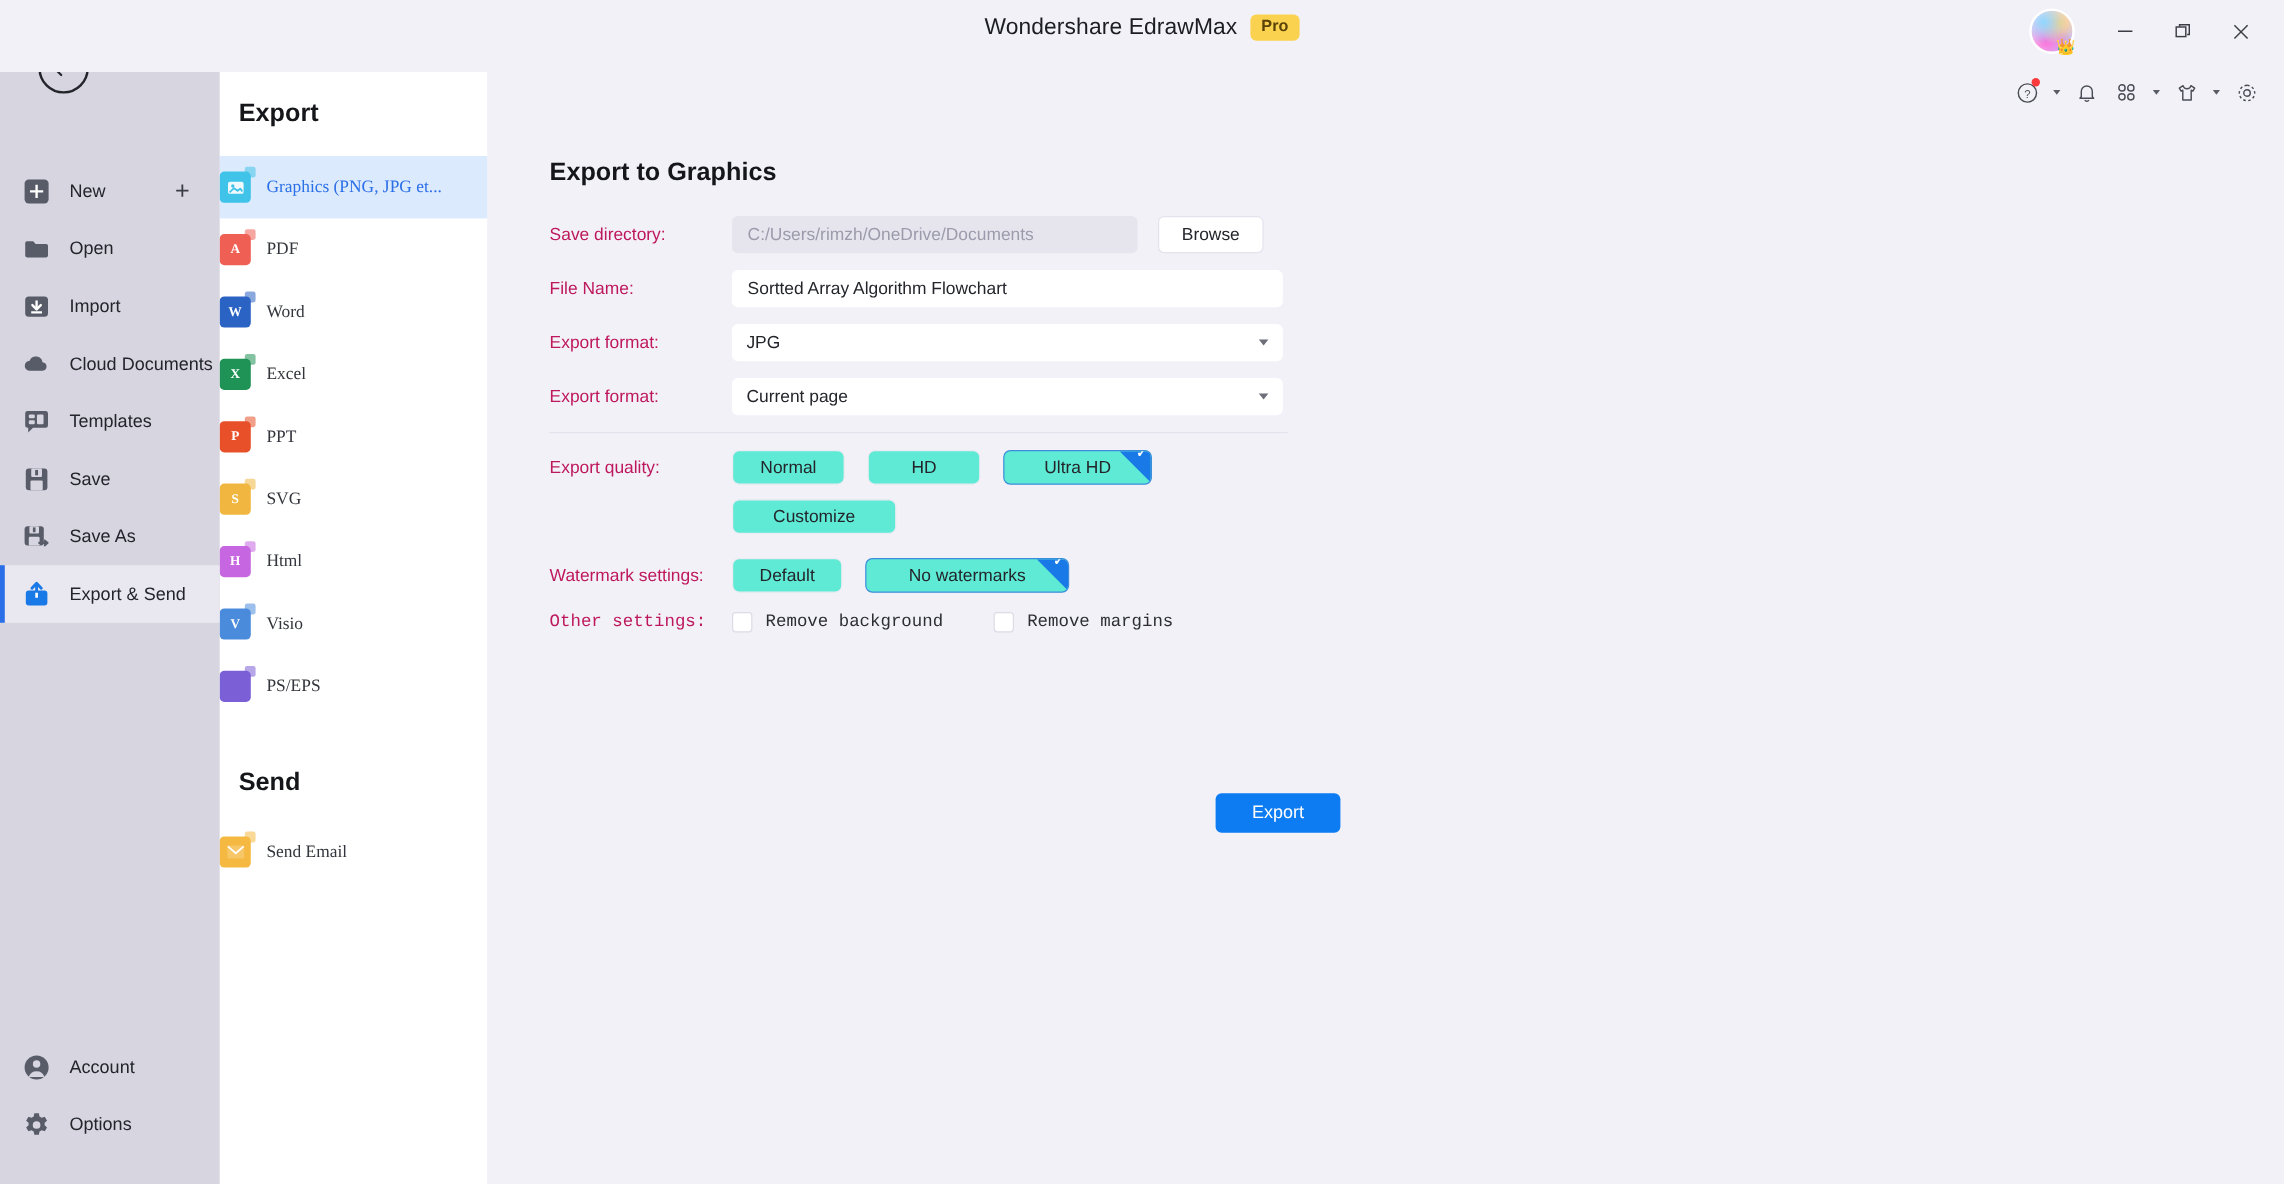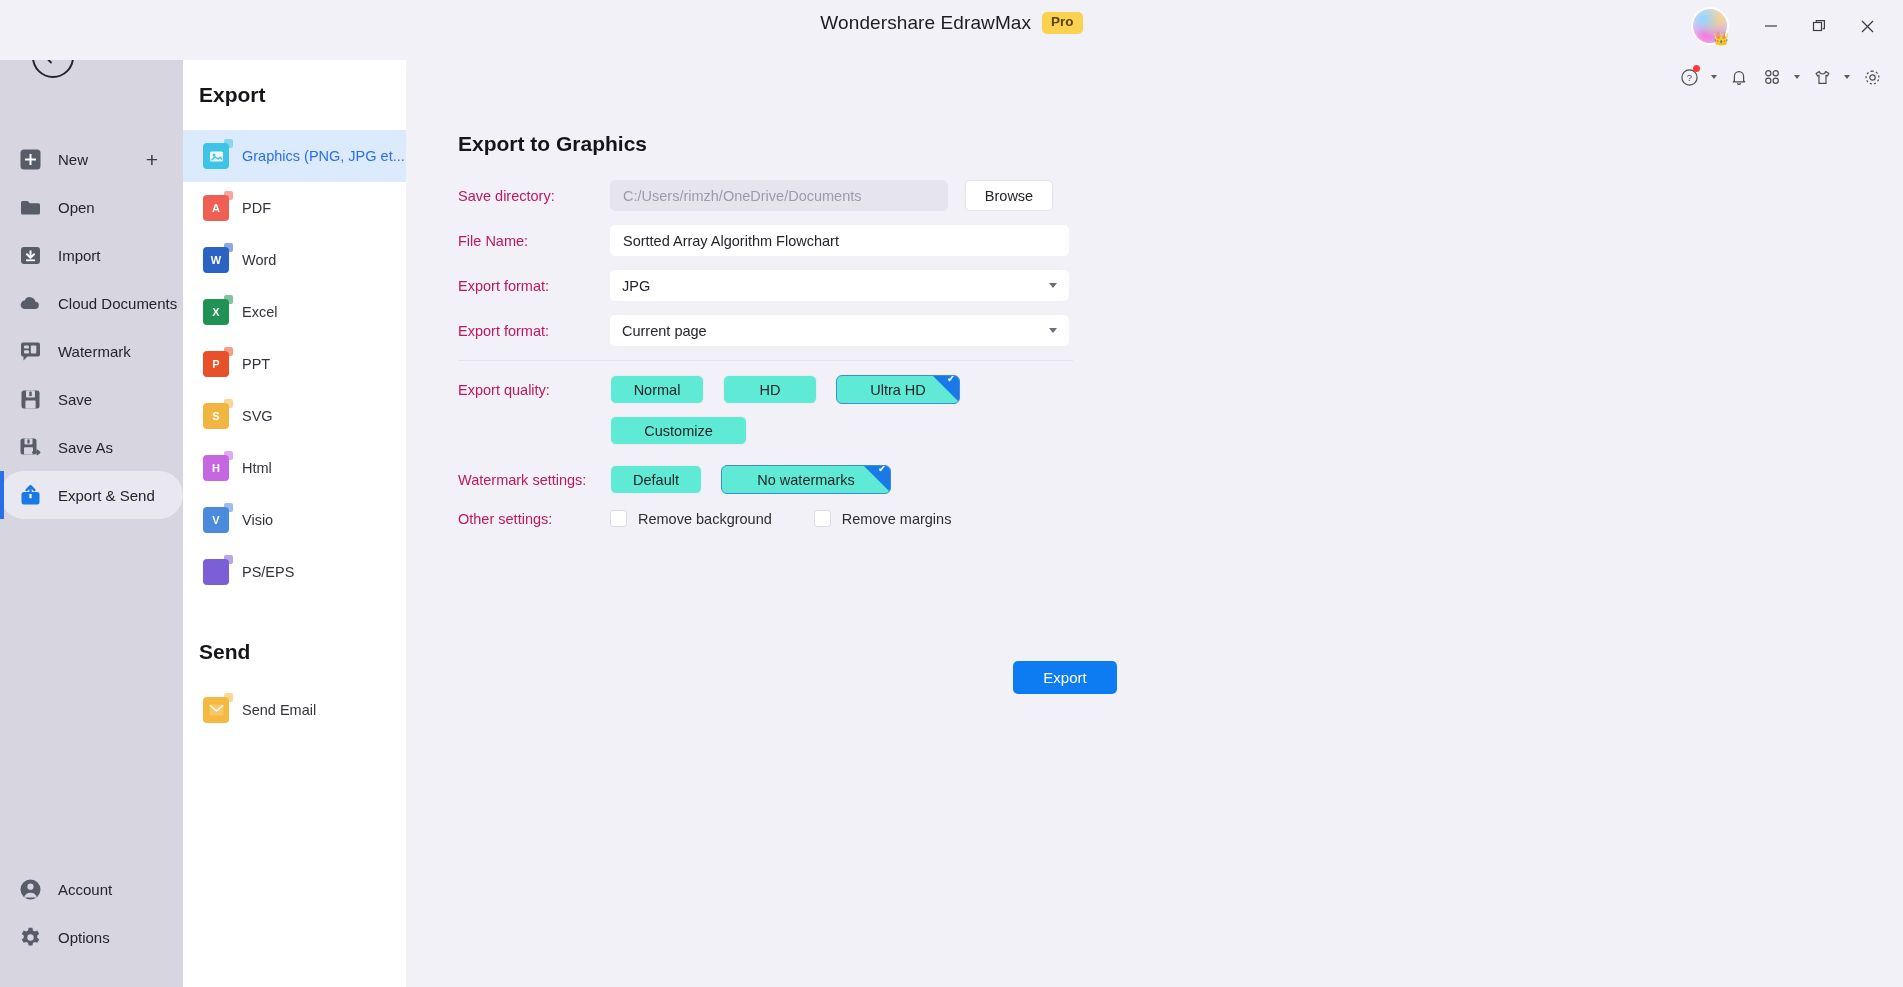--- a/index.html
+++ b/index.html
@@ -81,39 +81,39 @@
   }
   .nav-list { position: absolute; top: 135px; left: 0; width: 183px; }
   .nav-item {
     display: flex; align-items: center; height: 48px; padding-left: 17px;
     font-size: 15px; color: #23252b; position: relative;
   }
   .nav-item .ni-icon {
     width: 27px; height: 27px; margin-right: 14px;
     display: flex; align-items: center; justify-content: center; flex: 0 0 auto;
   }
-  .nav-item.active { background: #e9e8f0; border-radius: 24px; }
+  .nav-item.active { background: #e9e8f0; }
   .nav-item.active::before {
     content: ""; position: absolute; left: 0; top: 0; bottom: 0; width: 4px; background: #2b6fe8;
   }
   .nav-plus { position: absolute; right: 25px; color: #3b3d44; font-size: 21px; line-height: 1; }
   .nav-bottom { position: absolute; bottom: 26px; left: 0; width: 183px; }
 
   
   .exportpanel {
     position: absolute; left: 183px; top: 0; width: 223px; height: 987px;
     background: #ffffff; z-index: 15;
   }
   .panel-title {
     position: absolute; left: 16px; top: 83px; font-size: 21px; font-weight: bold; color: #15161a;
   }
   .fmt-list { position: absolute; top: 130px; left: 0; width: 223px; }
   .fmt-item {
-    display: flex; align-items: center; height: 52px; padding-left: 20px;
-    font-size: 14.5px; color: #33353c; white-space: nowrap;
+    display: flex; align-items: center; height: 52px; padding-left: 0;
+    font-size: 14.5px; color: #33353c; white-space: nowrap; font-family: Liberation Serif, serif;
   }
   .fmt-item.active { background: #dbeafd; color: #2b6fe8; }
   .fmt-ic {
     width: 26px; height: 26px; margin-right: 13px; flex: 0 0 auto;
     display: flex; align-items: center; justify-content: center;
     font-size: 11px; font-weight: bold; color: #fff; border-radius: 4px;
     position: relative;
   }
   .fmt-ic::after {
     content:""; position:absolute; right:-4px; top:-4px; width:9px; height:9px;
@@ -347,21 +347,21 @@
 
       <div class="nav-item">
         <span class="ni-icon">
           <svg width="23" height="23" viewBox="0 0 23 23">
               <path d="M2 4.5 a2 2 0 0 1 2 -2 h15 a2 2 0 0 1 2 2 v10 a2 2 0 0 1 -2 2 H8.5 L4.5 20.5 V16.5 H4 a2 2 0 0 1 -2 -2 Z" fill="#585b68"></path>
               <rect x="5" y="5.5" width="5" height="3" rx="1" fill="#d6d5e0"></rect>
               <rect x="5" y="10.3" width="5" height="3.2" rx="1" fill="#d6d5e0"></rect>
               <rect x="11.8" y="5.5" width="5.5" height="8" rx="1" fill="#d6d5e0"></rect>
             </svg>
         </span>
-        <span>Watermark</span>
+        <span>Templates</span>
       </div>
 
       <div class="nav-item">
         <span class="ni-icon">
           <svg width="23" height="23" viewBox="0 0 23 23">
               <rect x="2.5" y="2.5" width="18" height="18" rx="2.5" fill="#585b68"></rect>
               <rect x="7" y="2.5" width="9" height="7" rx="1" fill="#d6d5e0"></rect>
               <rect x="10.3" y="3.6" width="2.4" height="4.5" fill="#585b68"></rect>
               <rect x="6.4" y="12.5" width="10.2" height="8" rx="1" fill="#d6d5e0"></rect>
             </svg>
@@ -557,21 +557,21 @@
 
     <div class="row" style="top:405px;">
       <span class="row-label">Watermark settings:</span>
       <span class="pill" style="width:92px;">Default</span>
       <span class="pill sel" style="width:170px;margin-left:19px;">
         <span>No watermarks</span>
         <span class="corner"></span>
       </span>
     </div>
 
-    <div class="row" style="top:450px;">
+    <div class="row" style="top:450px;font-family:Liberation Mono, monospace;">
       <span class="row-label">Other settings:</span>
       <span class="cb-wrap">
         <span class="cbox"></span>
         <span>Remove background</span>
       </span>
       <span class="cb-wrap" style="margin-left:42px;">
         <span class="cbox"></span>
         <span>Remove margins</span>
       </span>
     </div>

